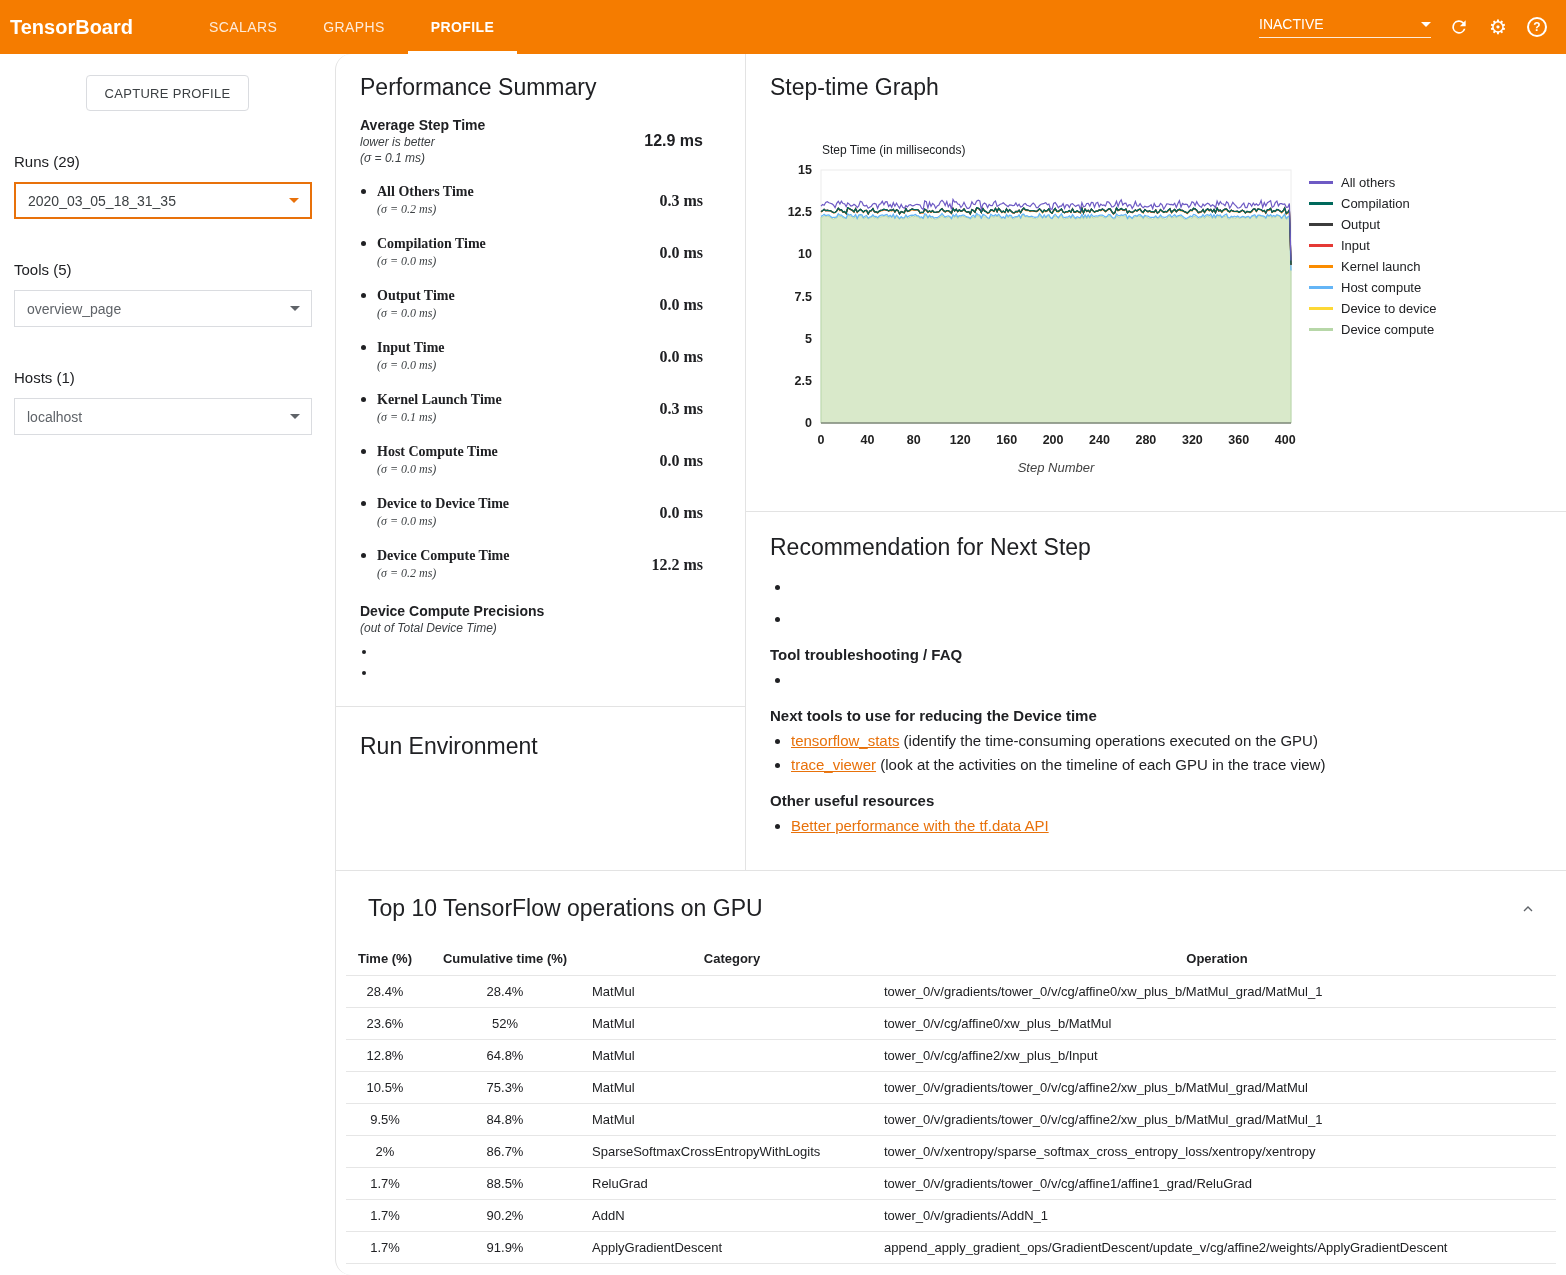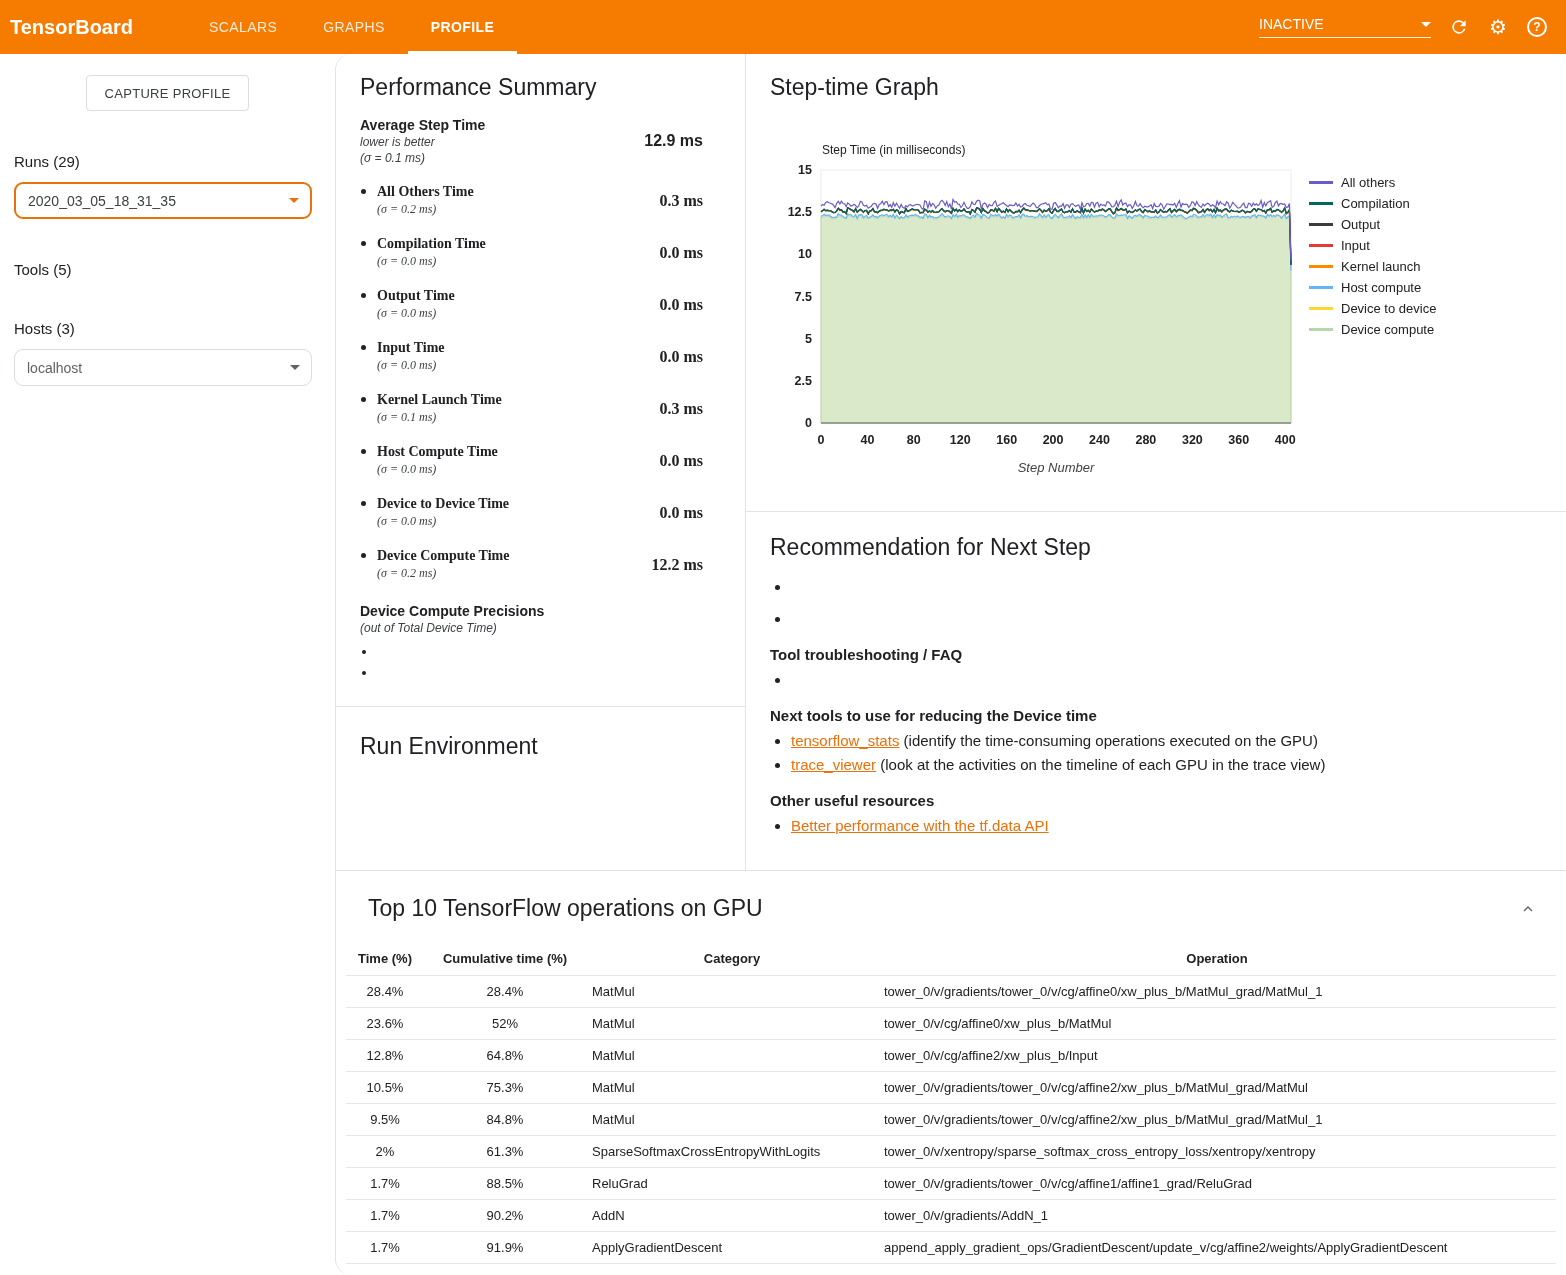--- a/index.html
+++ b/index.html
@@ -29,21 +29,21 @@
   .main { flex: 1; border-left: 1px solid #e3e3e3; min-width: 0; border-radius: 16px; }
   .columns { display: flex; }
   .left-col { width: 410px; flex-shrink: 0; border-right: 1px solid #e3e3e3; }
   .right-col { flex: 1; min-width: 0; }
 
   
   .capture-btn { display: block; margin: 0 auto; width: 163px; height: 36px; background: #fff;
     border: 1px solid #dadce0; border-radius: 4px; font-family: "Liberation Sans", sans-serif;
     font-size: 13px; letter-spacing: .3px; color: #3c4043; cursor: pointer; }
   .side-label { margin: 42px 0 12px 14px; font-size: 15px; color: #202124; }
-  .dropdown { width: 298px; height: 37px; margin-left: 14px; border: 1px solid #dadce0; border-radius: 9px;
+  .dropdown { width: 298px; height: 37px; margin-left: 14px; border: 1px solid #dadce0; border-radius: 0;
     display: flex; align-items: center; justify-content: space-between; padding: 0 11px 0 12px;
     font-size: 14px; color: #5f6368; cursor: pointer; background: #fff; }
   .dropdown.runs { border: 2px solid #e8710a; color: #3c4043; }
   .caret-gray { width: 0; height: 0; border-left: 5px solid transparent; border-right: 5px solid transparent;
     border-top: 5px solid #5f6368; }
   .caret-orange { border-top-color: #e8710a; }
 
   
   .sec-title { font-size: 23px; font-weight: 400; color: #202124; }
   .perf { padding: 20px 42px 26px 24px; border-bottom: 1px solid #e3e3e3; }
@@ -127,22 +127,26 @@
   <aside class="sidebar">
     <button class="capture-btn">CAPTURE PROFILE</button>
 
     <div class="side-label">Runs (29)</div>
     <div class="dropdown runs">
       <span>2020_03_05_18_31_35</span>
       <span class="caret-gray caret-orange"></span>
     </div>
 
     <div class="side-label">Tools (5)</div>
-
-    <div class="side-label">Hosts (3)</div>
+    <div class="dropdown">
+      <span>overview_page</span>
+      <span class="caret-gray"></span>
+    </div>
+
+    <div class="side-label">Hosts (1)</div>
     <div class="dropdown">
       <span>localhost</span>
       <span class="caret-gray"></span>
     </div>
   </aside>
 
   <div class="main">
     <div class="columns">
 
       <div class="left-col">
@@ -393,21 +397,21 @@
             <td class="c-op">tower_0/v/gradients/tower_0/v/cg/affine2/xw_plus_b/MatMul_grad/MatMul</td>
           </tr>
             <tr>
             <td class="c-time">9.5%</td>
             <td class="c-cum">84.8%</td>
             <td class="c-cat">MatMul</td>
             <td class="c-op">tower_0/v/gradients/tower_0/v/cg/affine2/xw_plus_b/MatMul_grad/MatMul_1</td>
           </tr>
             <tr>
             <td class="c-time">2%</td>
-            <td class="c-cum">61.3%</td>
+            <td class="c-cum">86.7%</td>
             <td class="c-cat">SparseSoftmaxCrossEntropyWithLogits</td>
             <td class="c-op">tower_0/v/xentropy/sparse_softmax_cross_entropy_loss/xentropy/xentropy</td>
           </tr>
             <tr>
             <td class="c-time">1.7%</td>
             <td class="c-cum">88.5%</td>
             <td class="c-cat">ReluGrad</td>
             <td class="c-op">tower_0/v/gradients/tower_0/v/cg/affine1/affine1_grad/ReluGrad</td>
           </tr>
             <tr>

